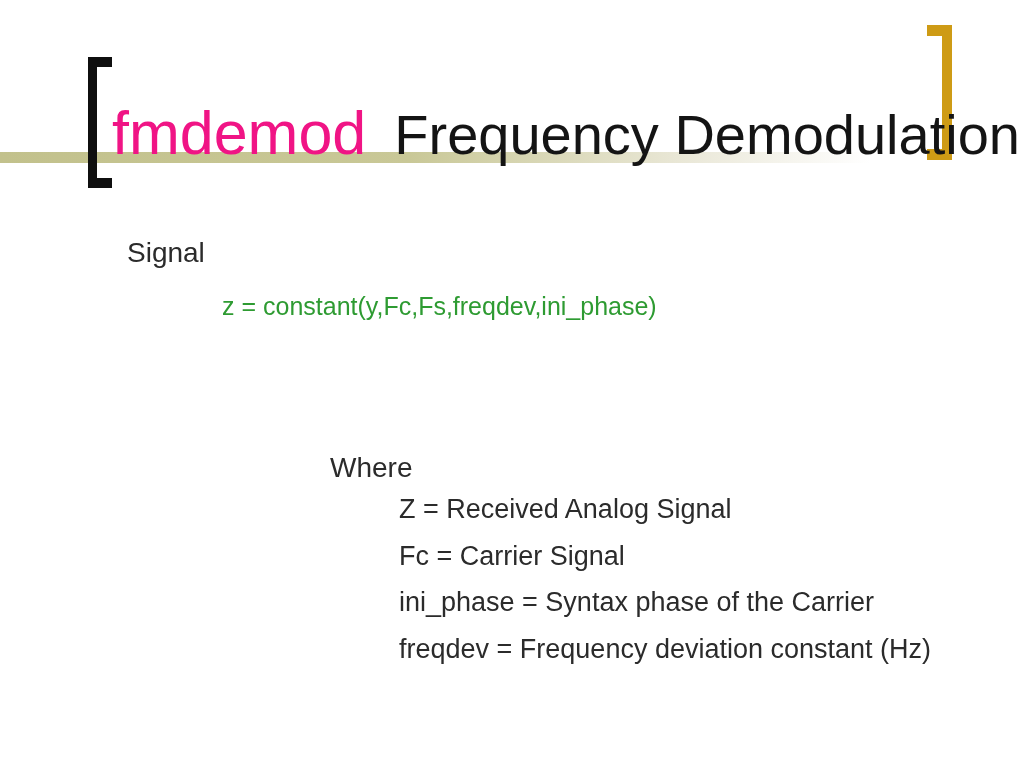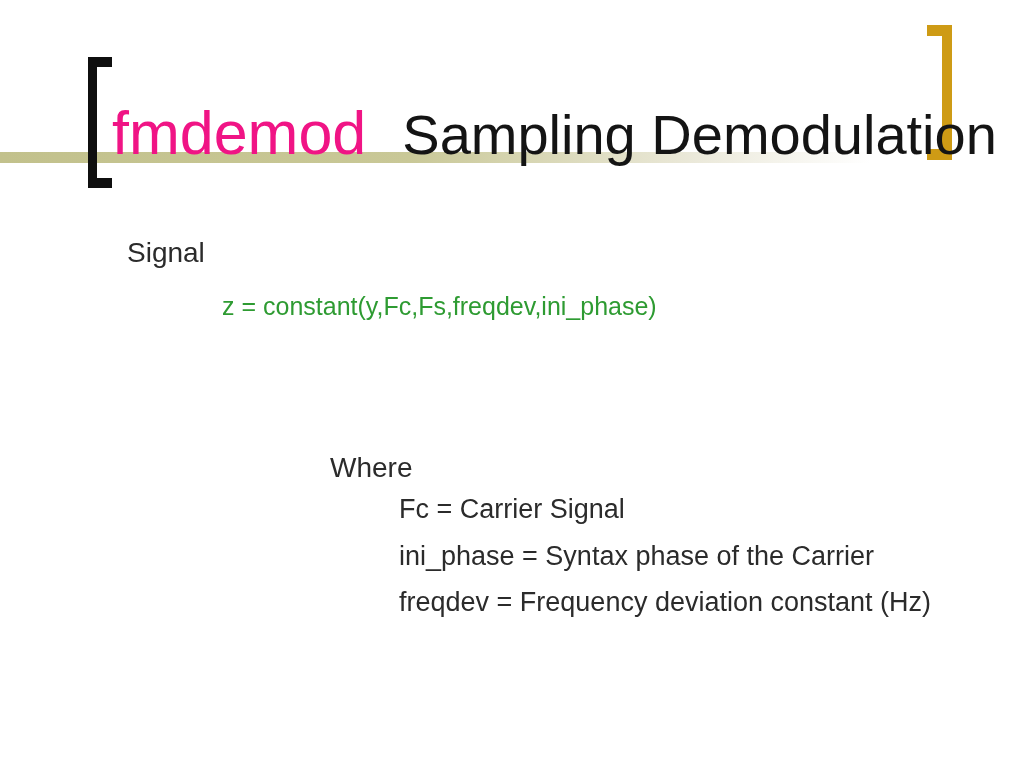--- a/index.html
+++ b/index.html
@@ -62,21 +62,21 @@
     position: absolute;
     left: 112px;
     top: 103px;
     font-size: 61px;
     line-height: 61px;
     white-space: nowrap;
     z-index: 4;
   }
   .title-keyword {
     color: #f01485;
-    margin-right: 36px;
+    margin-right: 28px;
   }
   .title-rest {
     color: #141414;
     font-size: 56px;
   }
 
   .syntax-heading {
     position: absolute;
     left: 127px;
     top: 237px;
@@ -120,29 +120,30 @@
 </head>
 <body>
 
 <div class="slide">
 
   <div class="title-rule"></div>
 
   <div class="bracket-left"></div>
   <div class="bracket-right"></div>
 
-  <div class="slide-title"><span class="title-keyword">fmdemod</span><span class="title-rest">Sampling Demodulation</span></div>
+  <div class="slide-title"><span class="title-keyword">fmdemod</span><span class="title-rest">Frequency Demodulation</span></div>
 
   <div class="syntax-heading">Signal</div>
 
   <div class="code-block">
     <div class="code-line">z = constant(y,Fc,Fs,freqdev,ini_phase)</div>
   </div>
 
   <div class="where-heading">Where</div>
 
   <div class="definitions">
+    <div class="definition-item">Z = Received Analog Signal</div>
     <div class="definition-item">Fc = Carrier Signal</div>
     <div class="definition-item">ini_phase = Syntax phase of the Carrier</div>
     <div class="definition-item">freqdev = Frequency deviation constant (Hz)</div>
   </div>
 
 </div>
 
 </body></html>

